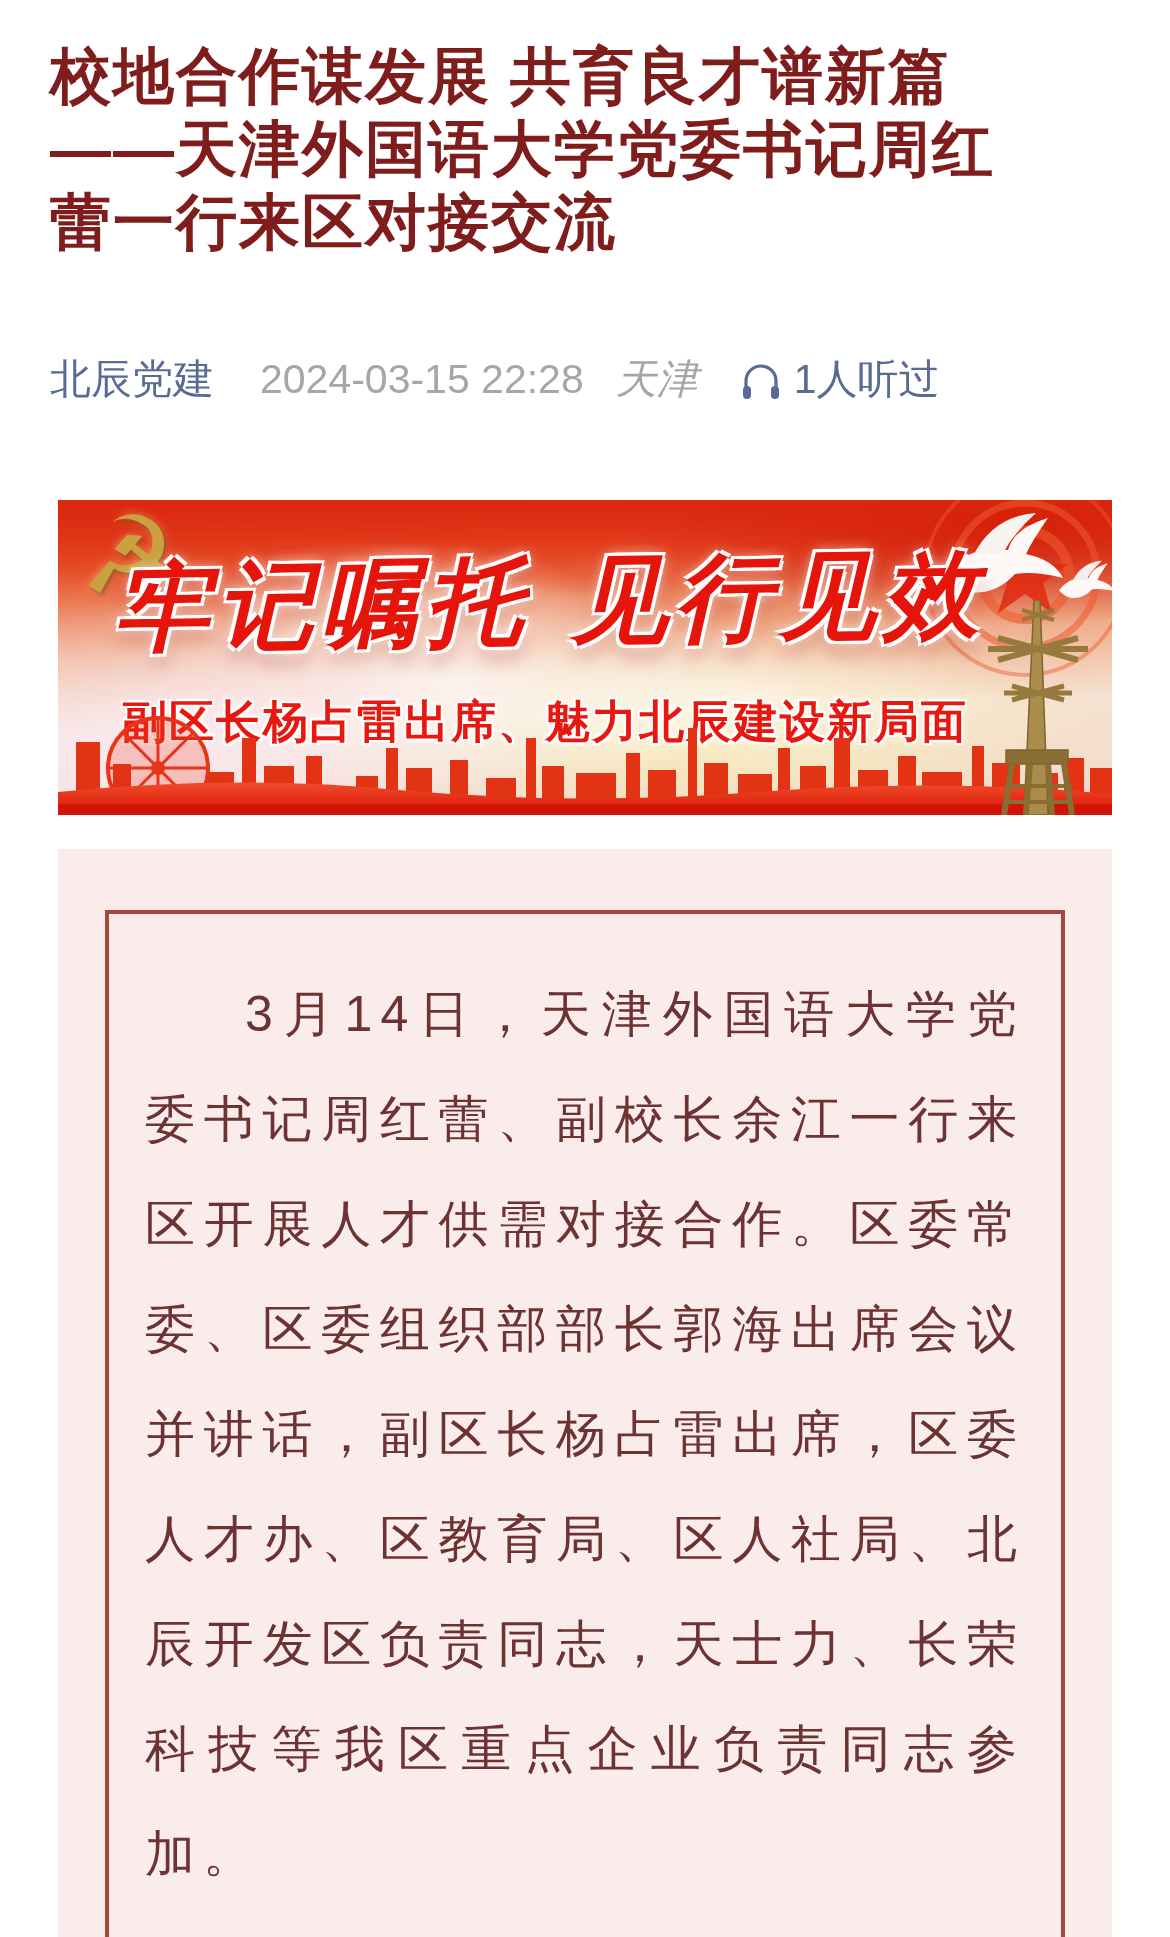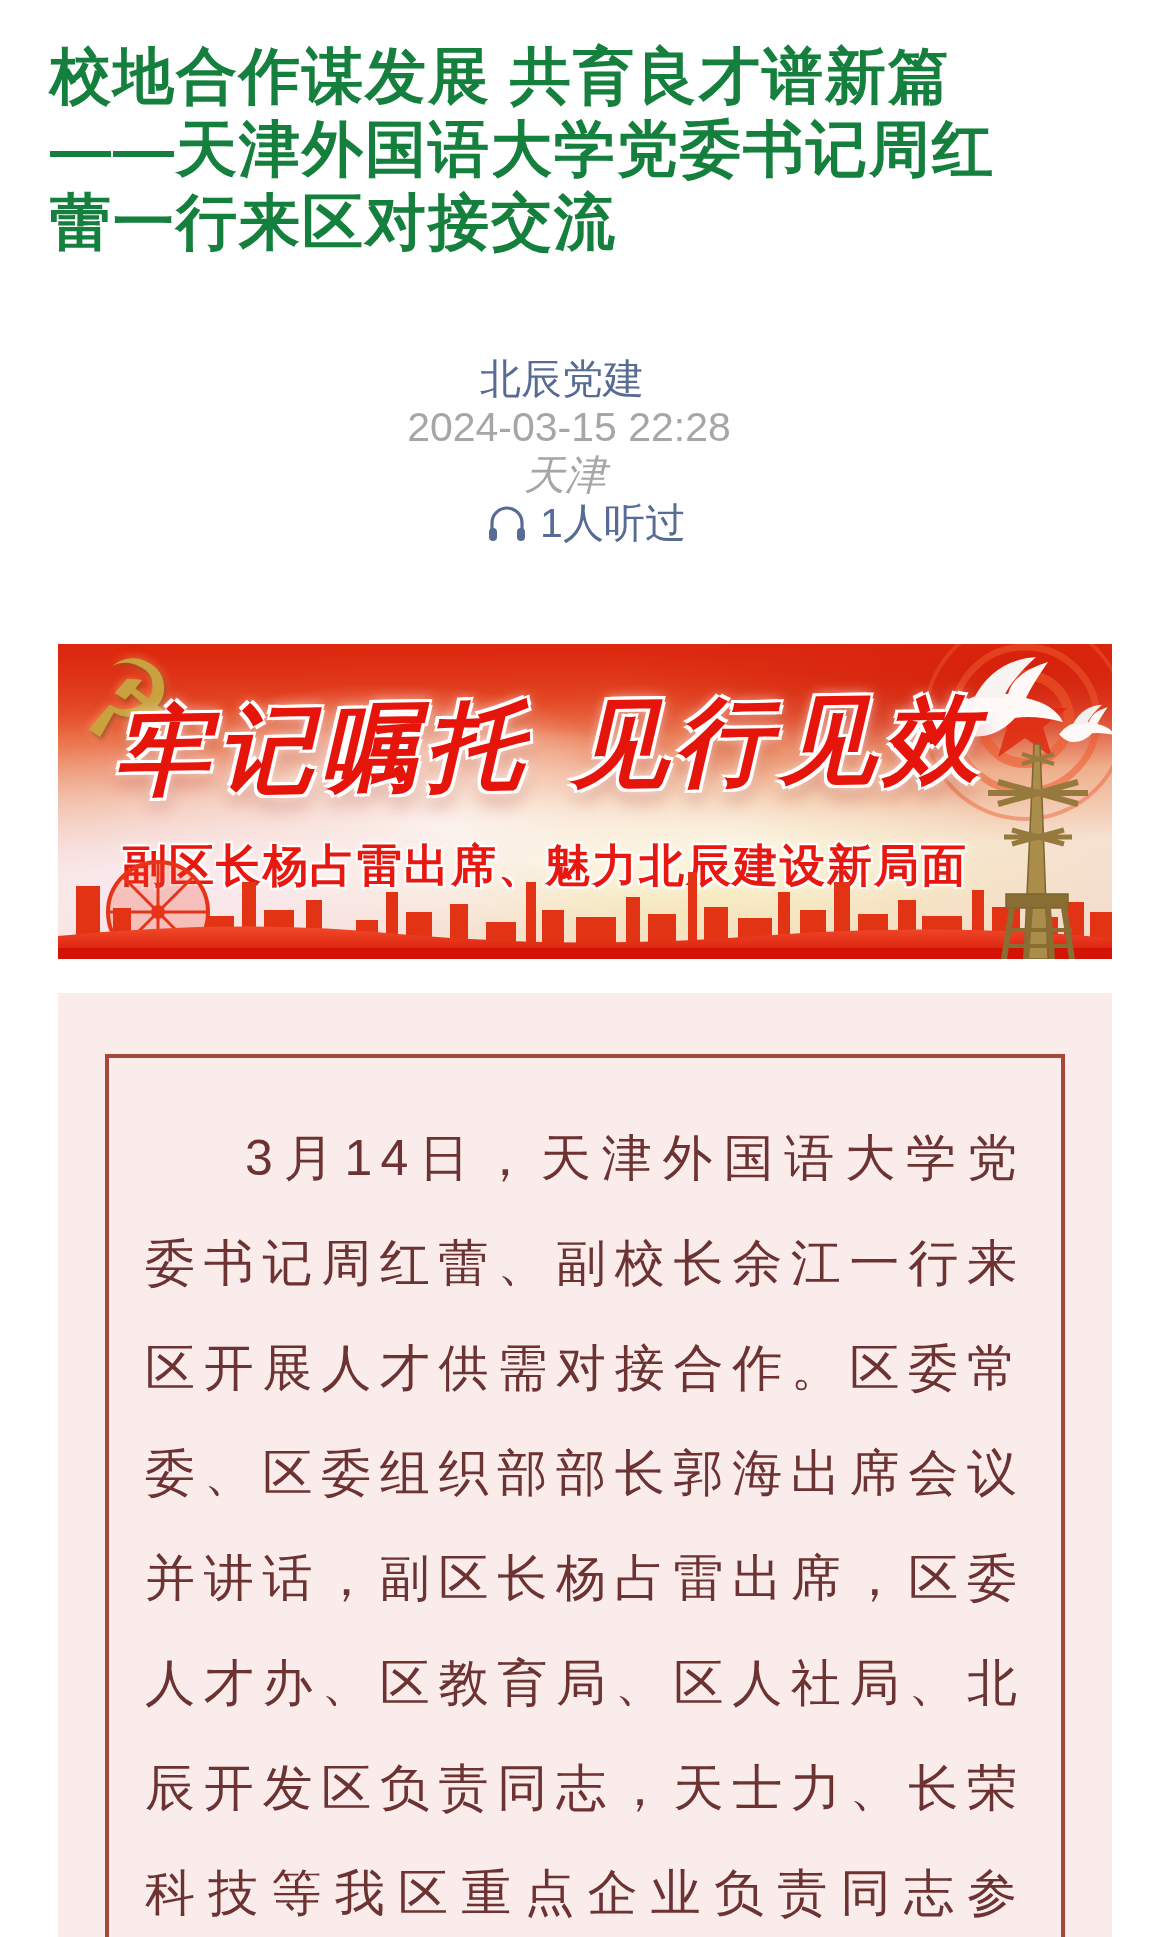--- a/index.html
+++ b/index.html
@@ -3,31 +3,31 @@
 <meta charset="utf-8">
 <style>
   html,body{margin:0;padding:0;background:#fff;}
   .page{
     position:relative;width:1170px;height:1937px;background:#fff;overflow:hidden;
     font-family:"Liberation Sans","DejaVu Sans",sans-serif;
   }
   
   .title{
     margin:40px 50px 0;
-    font-size:61px;line-height:73px;font-weight:700;color:#15803d;
+    font-size:61px;line-height:73px;font-weight:700;color:#7f1d1d;
     letter-spacing:2px;white-space:pre-line;
   }
   
   .meta{
-    margin:96px 50px 0;display:flex;align-items:center;font-size:41px;line-height:48px;flex-direction:column;
+    margin:96px 50px 0;display:flex;align-items:center;font-size:41px;line-height:48px;
   }
   .meta .account{color:#576b95;margin-right:46px;}
   .meta .date{color:#a6a6a6;margin-right:32px;text-align:right;}
   .meta .location{color:#a6a6a6;margin-right:40px;font-style:italic;}
-  .meta .listen{display:flex;align-items:center;color:#576b95;}
+  .meta .listen{display:flex;align-items:flex-end;color:#576b95;}
   .meta .listen svg{margin-right:10px;display:block;}
   
   .banner{
     position:relative;margin:97px 58px 0;width:1054px;height:315px;overflow:hidden;
     background:
       linear-gradient(180deg, rgba(219,38,13,.92) 0%, rgba(219,38,13,0) 30%),
       radial-gradient(60% 58% at 90% 4%, rgba(198,14,2,.92) 0%, rgba(198,14,2,0) 62%),
       radial-gradient(58% 68% at 9% 80%, rgba(250,233,241,.95) 0%, rgba(250,233,241,0) 72%),
       radial-gradient(46% 46% at 37% 58%, rgba(255,255,255,.78) 0%, rgba(255,255,255,0) 72%),
       radial-gradient(52% 46% at 62% 74%, rgba(248,243,170,.6) 0%, rgba(248,243,170,0) 72%),

